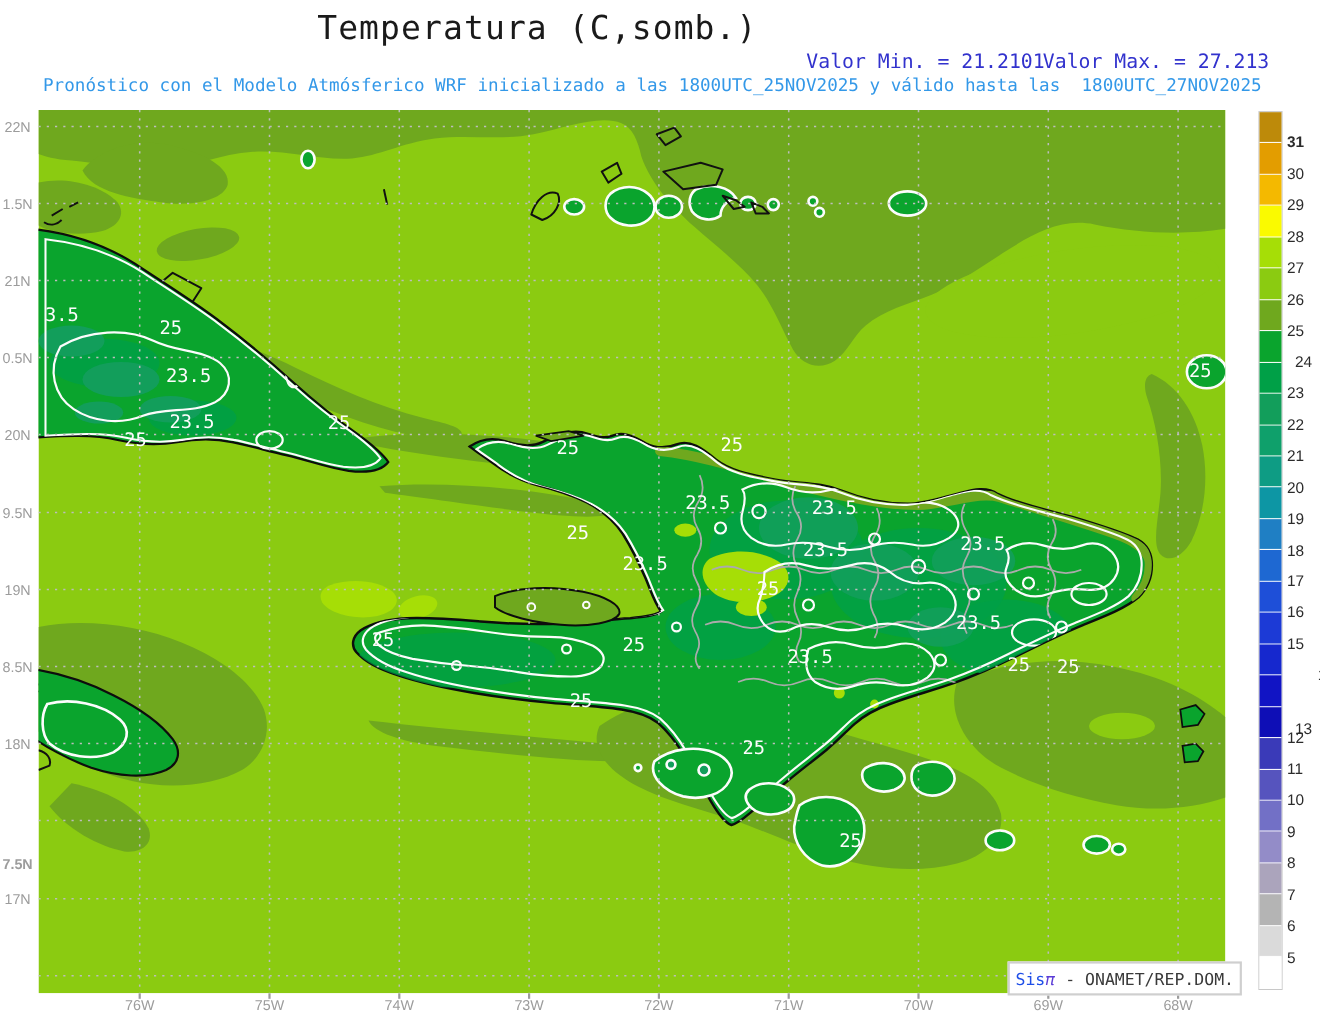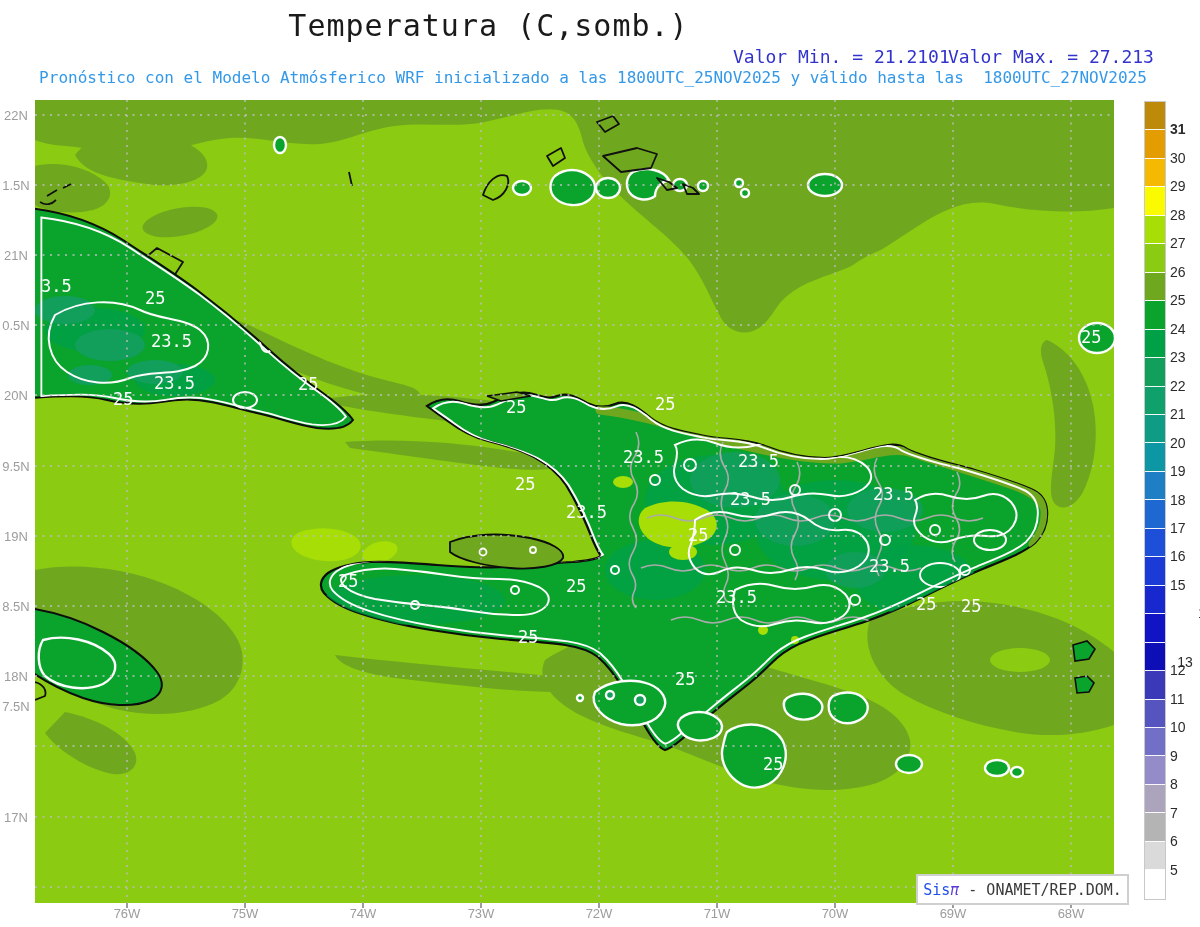--- a/index.html
+++ b/index.html
@@ -46,21 +46,21 @@
   <div id="lat-labels">
       <div class="lat-label" style="top: 108px;">22N</div>
       <div class="lat-label" style="top: 178px;">1.5N</div>
       <div class="lat-label" style="top: 248px;">21N</div>
       <div class="lat-label" style="top: 318px;">0.5N</div>
       <div class="lat-label" style="top: 388px;">20N</div>
       <div class="lat-label" style="top: 459px;">9.5N</div>
       <div class="lat-label" style="top: 529px;">19N</div>
       <div class="lat-label" style="top: 599px;">8.5N</div>
       <div class="lat-label" style="top: 669px;">18N</div>
-      <div class="lat-label" style="top: 699px;">7.5N</div>
+      <div class="lat-label" style="top: 778px; font-weight: bold;">7.5N</div>
       <div class="lat-label" style="top: 810px;">17N</div>
       <div class="lat-label" style="top: 880px; margin-left: 36px;">6.5N</div>
     </div>
   <div id="lon-labels">
       <div class="lon-label" style="left: 105px;">76W</div>
       <div class="lon-tick" style="left: 126px;"></div>
       <div class="lon-label" style="left: 223px;">75W</div>
       <div class="lon-tick" style="left: 244px;"></div>
       <div class="lon-label" style="left: 341px;">74W</div>
       <div class="lon-tick" style="left: 362px;"></div>
@@ -333,21 +333,21 @@
       <div class="cb-block" style="height: 28.4643px; background: rgb(255, 255, 255);"></div>
     </div>
   <div id="colorbar-labels">
       <div class="cb-label" style="top: 121.464px; font-weight: bold;">31</div>
       <div class="cb-label" style="top: 149.929px;">30</div>
       <div class="cb-label" style="top: 178.393px;">29</div>
       <div class="cb-label" style="top: 206.857px;">28</div>
       <div class="cb-label" style="top: 235.321px;">27</div>
       <div class="cb-label" style="top: 263.786px;">26</div>
       <div class="cb-label" style="top: 292.25px;">25</div>
-      <div class="cb-label" style="top: 320.714px;">24</div>
+      <div class="cb-label" style="top: 320.714px; text-align: center;">24</div>
       <div class="cb-label" style="top: 349.179px;">23</div>
       <div class="cb-label" style="top: 377.643px;">22</div>
       <div class="cb-label" style="top: 406.107px;">21</div>
       <div class="cb-label" style="top: 434.571px;">20</div>
       <div class="cb-label" style="top: 463.036px;">19</div>
       <div class="cb-label" style="top: 491.5px;">18</div>
       <div class="cb-label" style="top: 519.964px;">17</div>
       <div class="cb-label" style="top: 548.429px;">16</div>
       <div class="cb-label" style="top: 576.893px;">15</div>
       <div class="cb-label" style="top: 605.357px; margin-left: 28px;">14</div>

